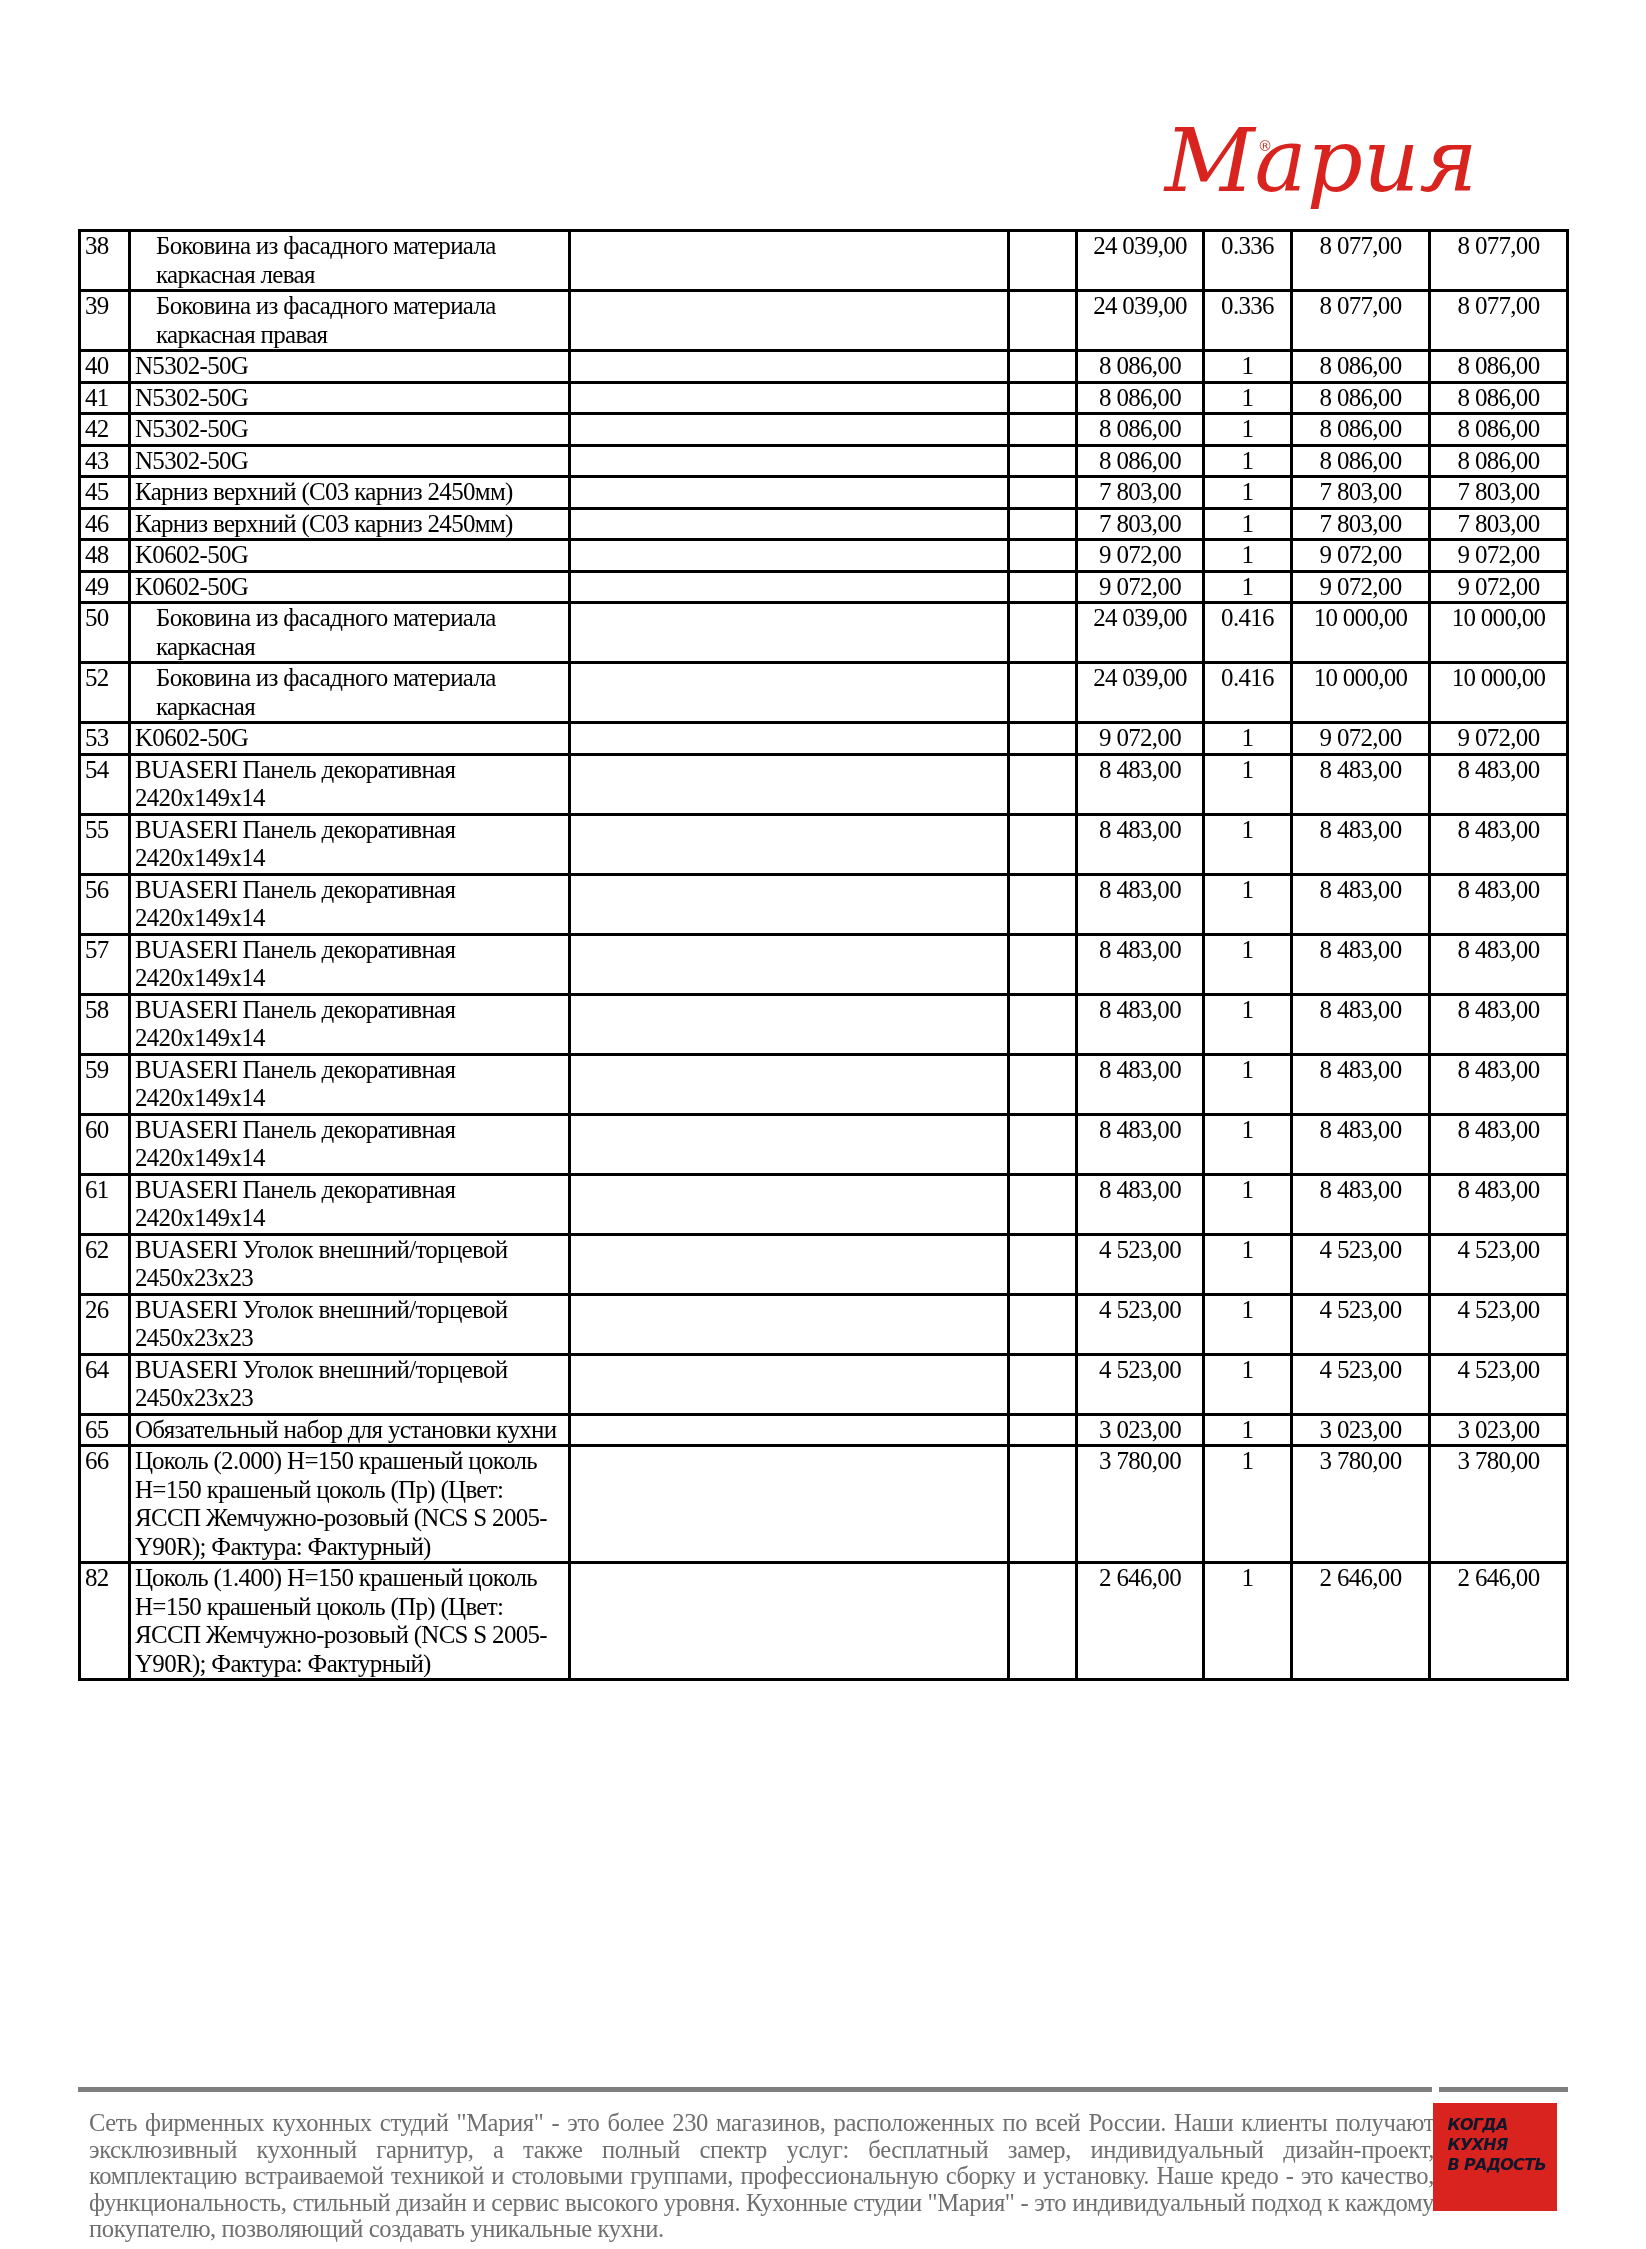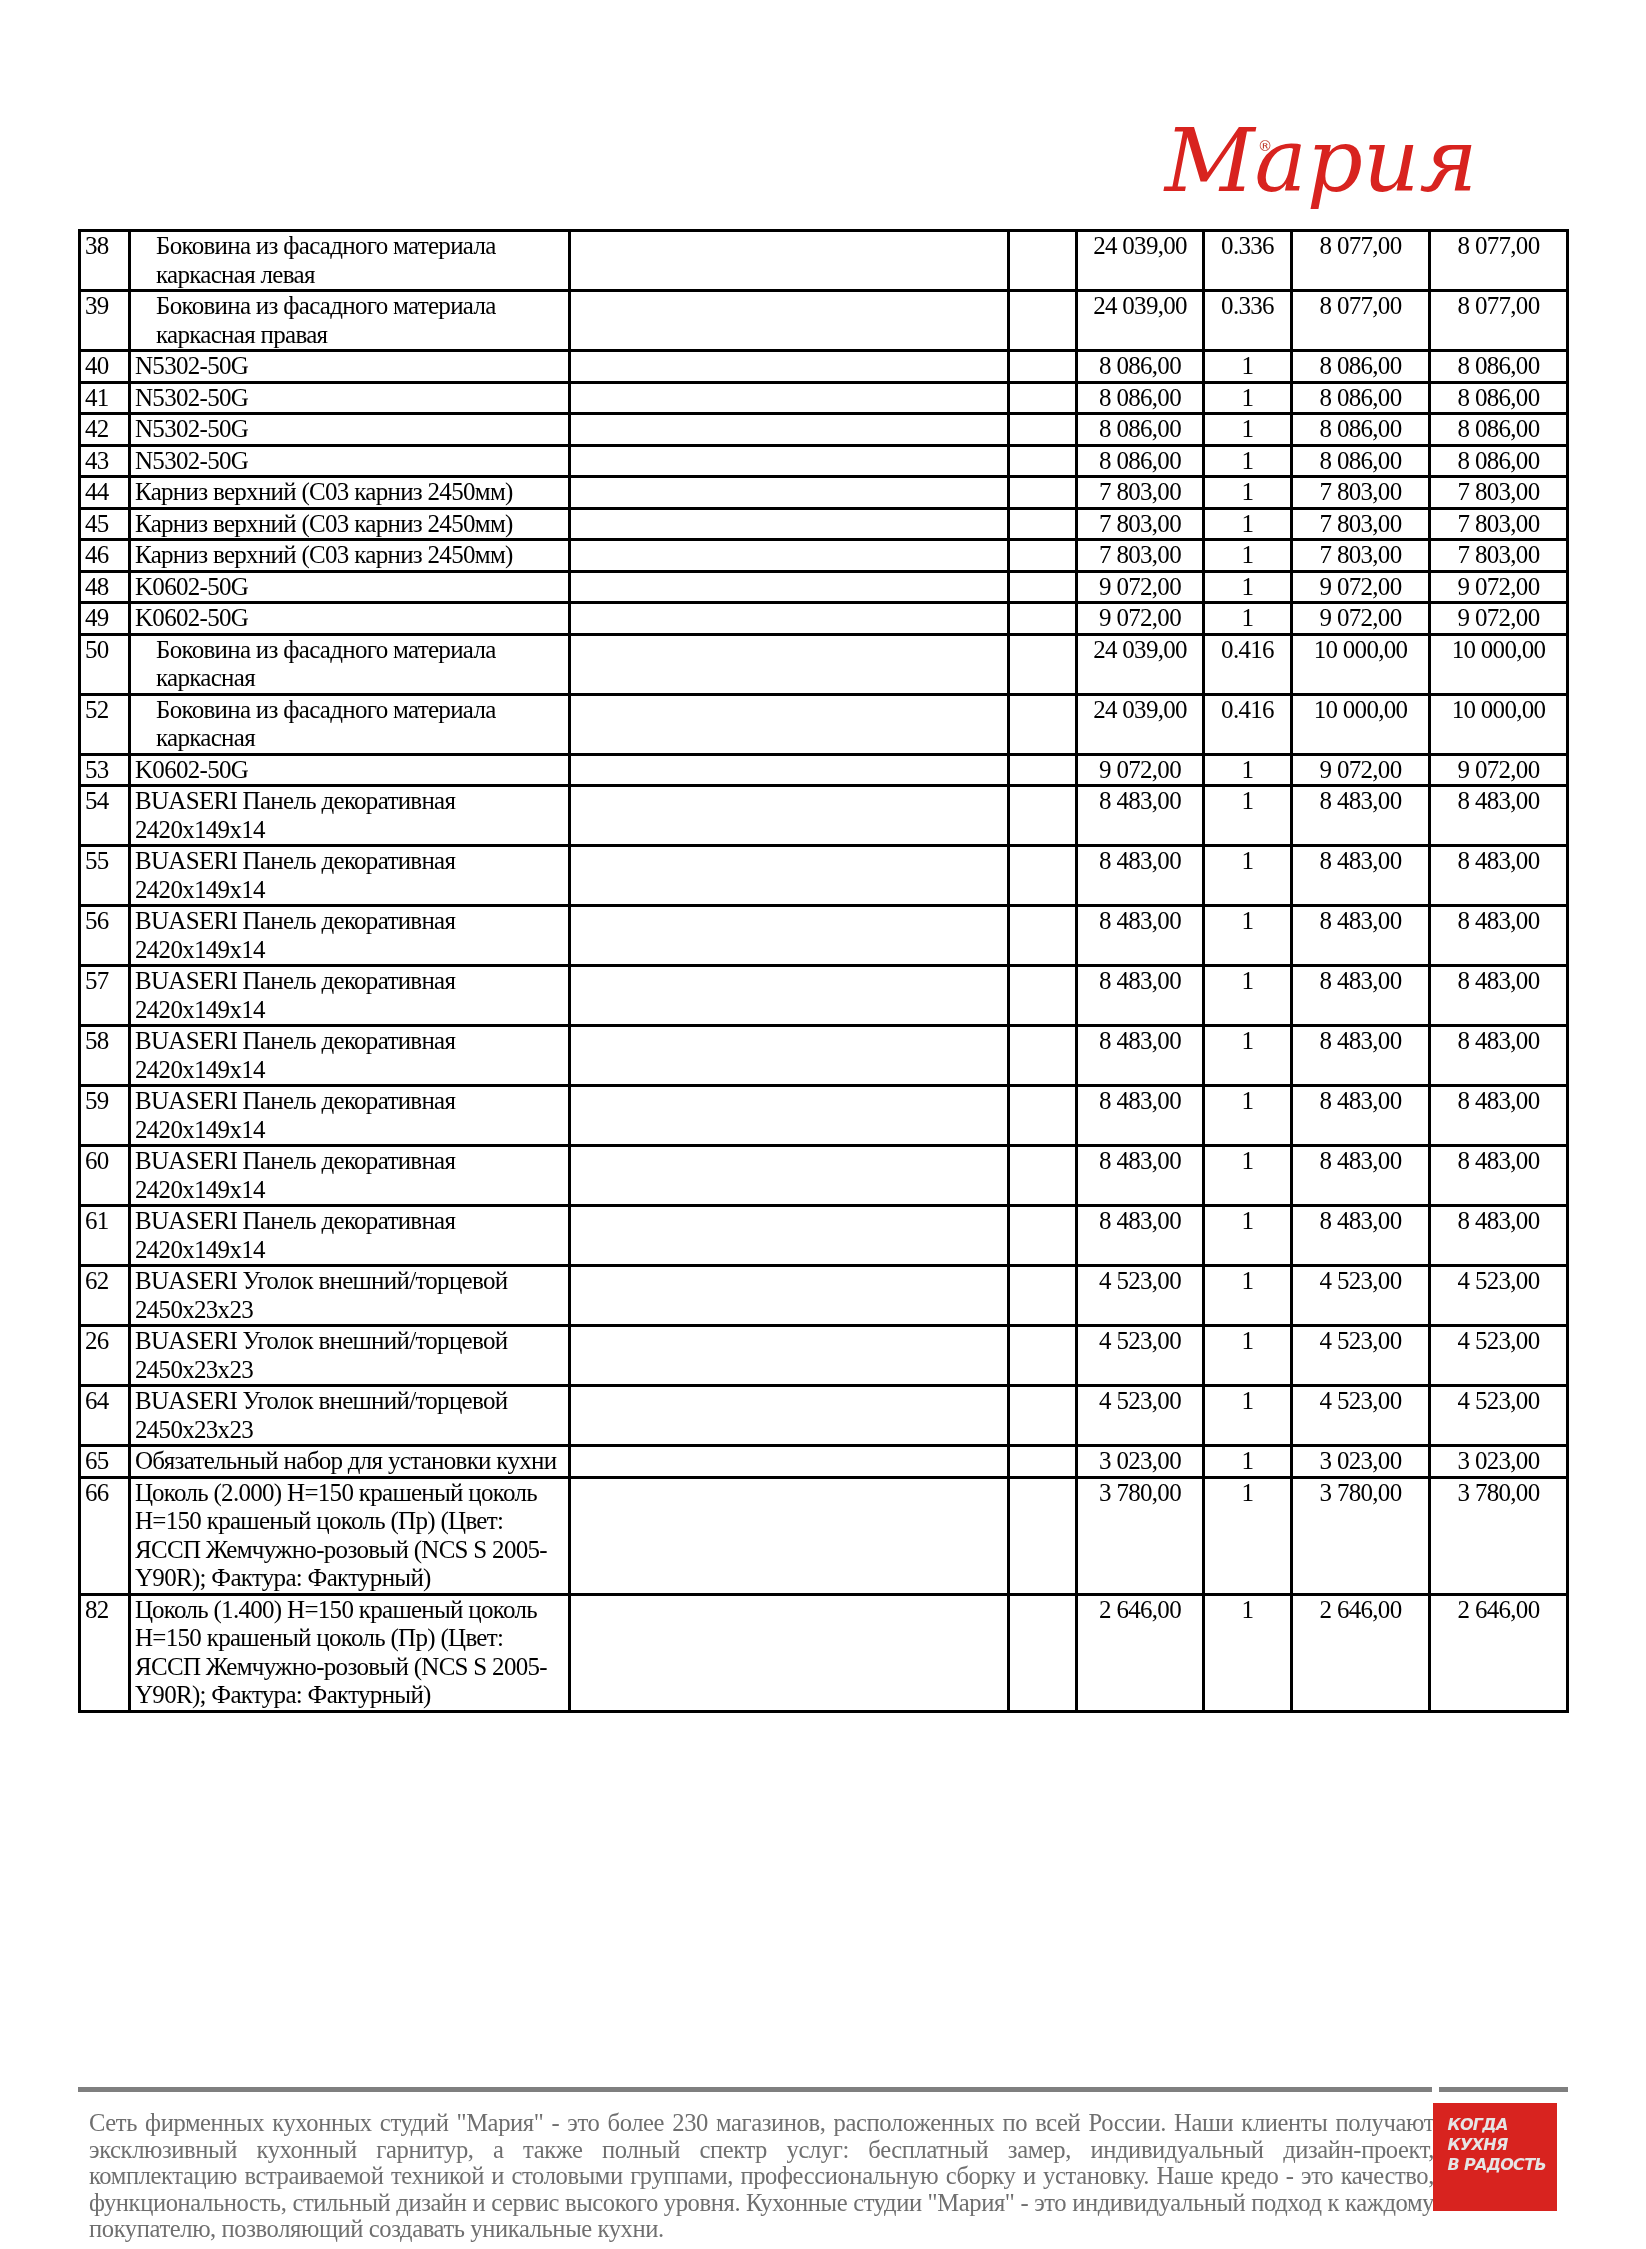--- a/index.html
+++ b/index.html
@@ -14,21 +14,21 @@
                    letter-spacing:-0.7px; }
   td.num { }
   td.name { text-align:left; padding-left:5.3px;margin-left:39px; }
   td.name.indent { padding-left:25px; }
   td.val { text-align:center; white-space:nowrap; }
   .footer-rule { position:absolute; top:2087px; height:5.3px; background:#7f7f7f; }
   .footer-text { position:absolute; left:89px; top:2110px; width:1345px;
                  font-size:24.6px; line-height:26.6px; color:#6f6f6f;
                  text-align:justify; letter-spacing:-0.4px; }
   .slogan { position:absolute; left:1433px; top:2103px; width:124px; height:108px;
-            background:#d8231f; color:#e5e5e5; box-sizing:border-box; padding:12px 0 0 14.6px;
+            background:#d8231f; color:#0f172a; box-sizing:border-box; padding:12px 0 0 14.6px;
             font-family:"DejaVu Sans", sans-serif; font-weight:bold; font-style:italic;
             font-size:16px; line-height:20px; letter-spacing:-0.7px; }
   .slogan div { display:block; }
 </style>
 </head>
 <body>
 
 <div class="logo">
   <svg viewBox="0 0 650 150">
     <text x="10" y="112" font-family="DejaVu Serif, serif" font-style="italic" font-size="132" fill="#d8231f">Мария</text>
@@ -102,30 +102,20 @@
         <td class="num">43</td>
         <td class="name">N5302-50G</td>
         <td class="blank"></td>
         <td class="blank"></td>
         <td class="val">8 086,00</td>
         <td class="val">1</td>
         <td class="val">8 086,00</td>
         <td class="val">8 086,00</td>
       </tr>
       <tr>
-        <td class="num">44</td>
-        <td class="name">Карниз верхний (С03 карниз 2450мм)</td>
-        <td class="blank"></td>
-        <td class="blank"></td>
-        <td class="val">7 803,00</td>
-        <td class="val">1</td>
-        <td class="val">7 803,00</td>
-        <td class="val">7 803,00</td>
-      </tr>
-      <tr>
         <td class="num">45</td>
         <td class="name">Карниз верхний (С03 карниз 2450мм)</td>
         <td class="blank"></td>
         <td class="blank"></td>
         <td class="val">7 803,00</td>
         <td class="val">1</td>
         <td class="val">7 803,00</td>
         <td class="val">7 803,00</td>
       </tr>
       <tr>

